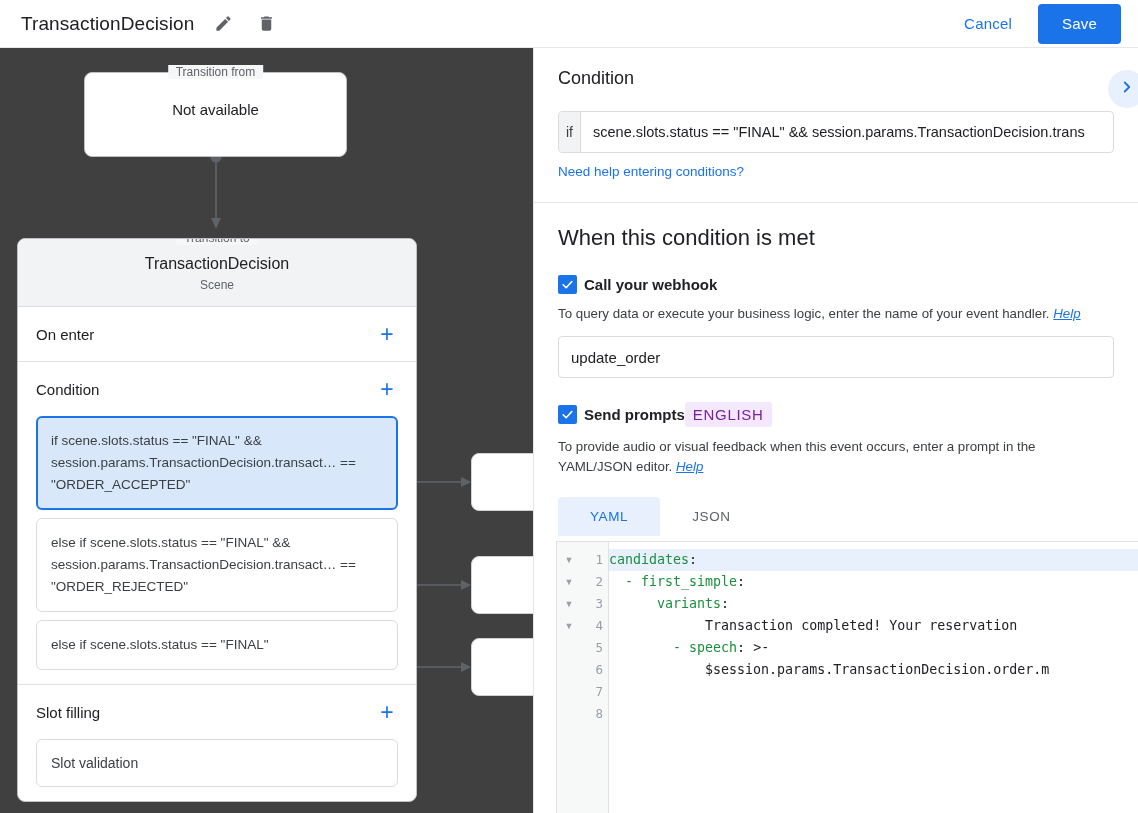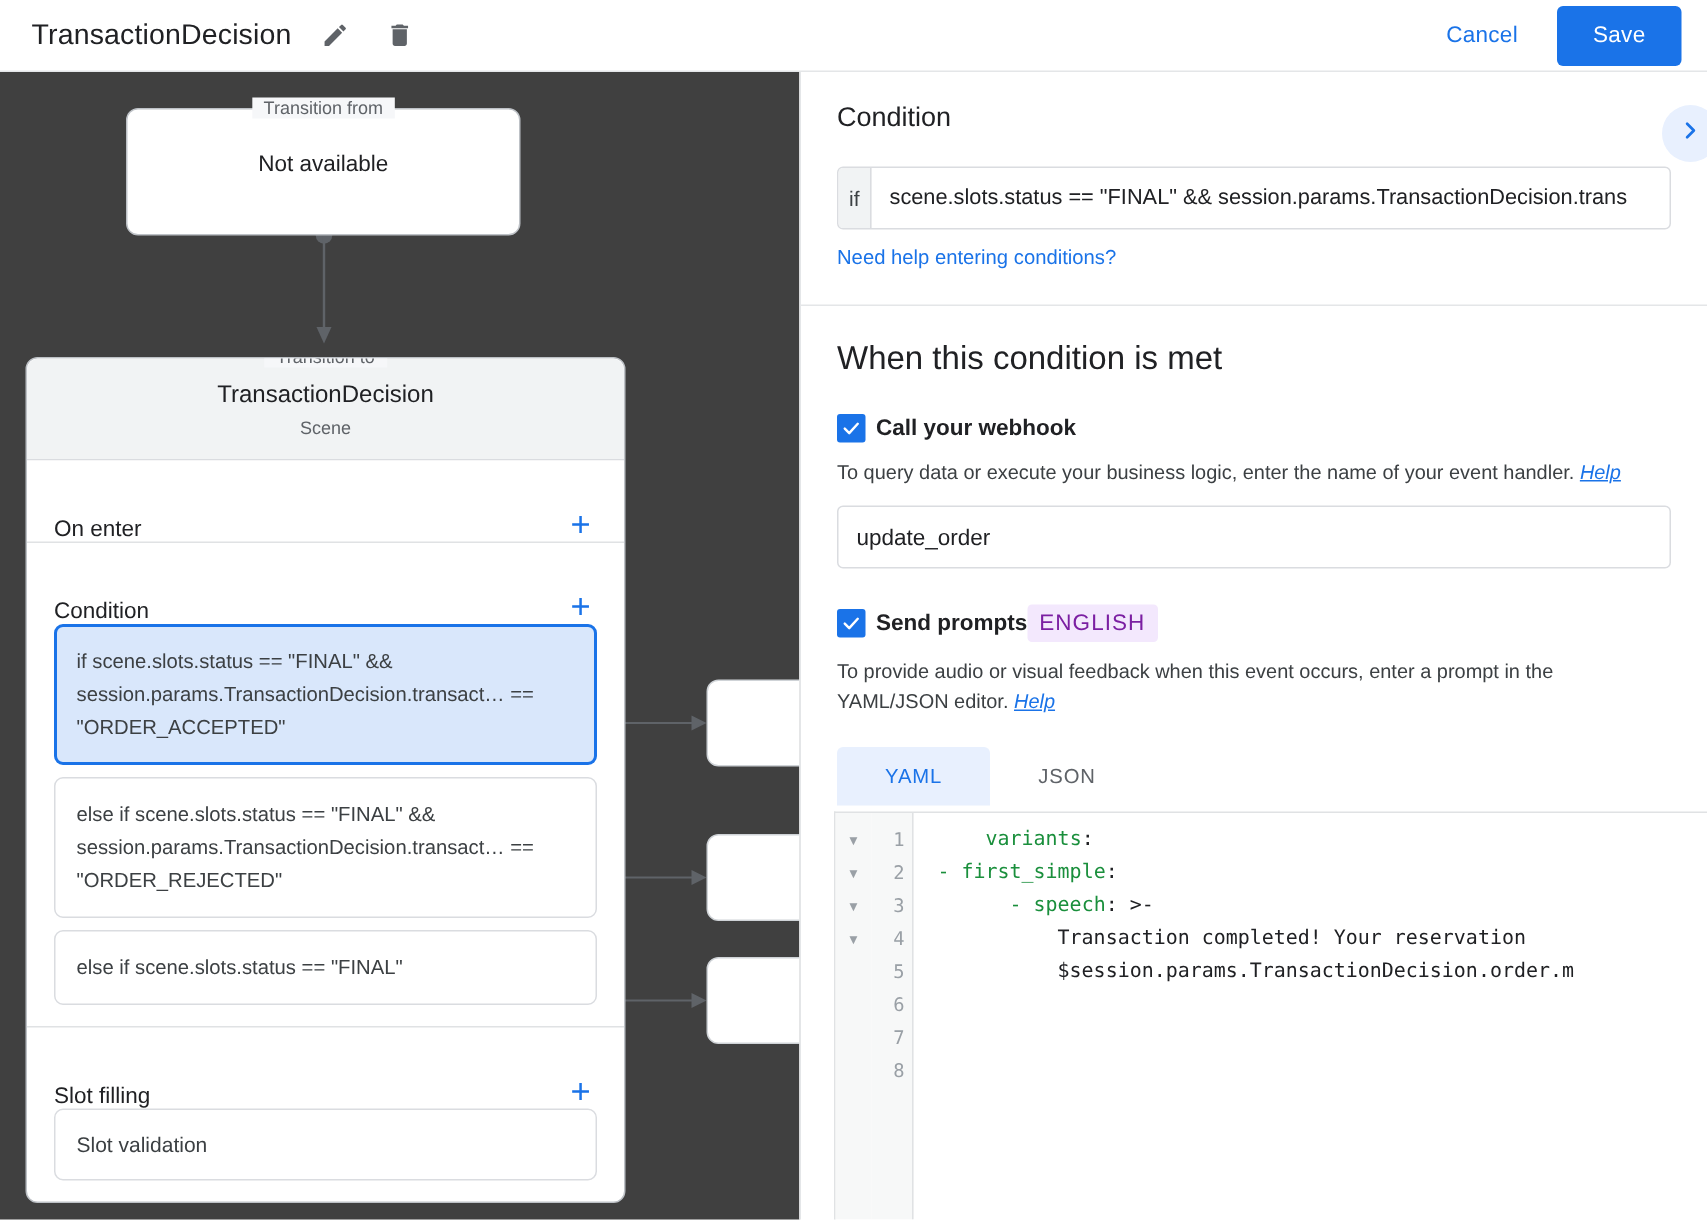--- a/index.html
+++ b/index.html
@@ -99,21 +99,21 @@
     position: absolute; top: -8px; left: 50%; transform: translateX(-50%);
     background: #f6f7f9; padding: 0 8px;
     font-size: 12px; color: #5f6368; white-space: nowrap;
   }
   #scene-name { text-align: center; font-size: 16px; color: #202124; }
   #scene-subtitle { text-align: center; font-size: 12px; color: #5f6368; margin-top: 5px; }
 
   .section { border-bottom: 1px solid #e0e2e4; padding: 0 18px 0; }
   .section:last-child { border-bottom: none; }
   .section-head {
-    display: flex; align-items: flex-end; justify-content: space-between;
+    display: flex; align-items: center; justify-content: space-between;
     height: 54px;
   }
   .section-title { font-size: 15px; color: #202124; }
   .plus-btn {
     color: #1a73e8; font-size: 23px; line-height: 1; cursor: pointer;
     width: 22px; text-align: center; user-select: none; font-weight: 300;
   }
   .section-body { padding-bottom: 14px; }
 
   .cond-item {
@@ -426,20 +426,21 @@
     <div class="lnum">2</div>
     <div class="lnum">3</div>
     <div class="lnum">4</div>
     <div class="lnum">5</div>
     <div class="lnum">6</div>
     <div class="lnum">7</div>
     <div class="lnum">8</div>
   </div>
 
   <div id="code-area">
+    <div class="cline hl"><span class="k-key">candidates</span><span class="k-punct">:</span><span class="k-punct"></span></div>
+    <div class="cline">  <span class="k-dash">- </span><span class="k-key">first_simple</span><span class="k-punct">:</span><span class="k-punct"></span></div>
     <div class="cline">      <span class="k-key">variants</span><span class="k-punct">:</span><span class="k-punct"></span></div>
-    <div class="cline">  <span class="k-dash">- </span><span class="k-key">first_simple</span><span class="k-punct">:</span><span class="k-punct"></span></div>
+    <div class="cline">            Transaction completed! Your reservation</div>
     <div class="cline">        <span class="k-dash">- </span><span class="k-key">speech</span><span class="k-punct">:</span><span class="k-punct"> &gt;-</span></div>
-    <div class="cline">            Transaction completed! Your reservation</div>
     <div class="cline">            $session.params.TransactionDecision.order.m</div>
     <div class="cline">&nbsp;</div>
   </div>
 </div>
 
 </body></html>

